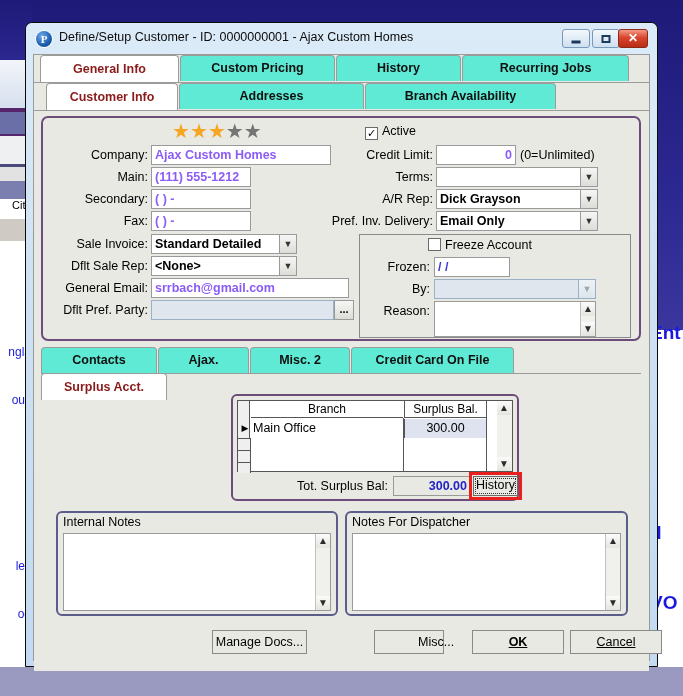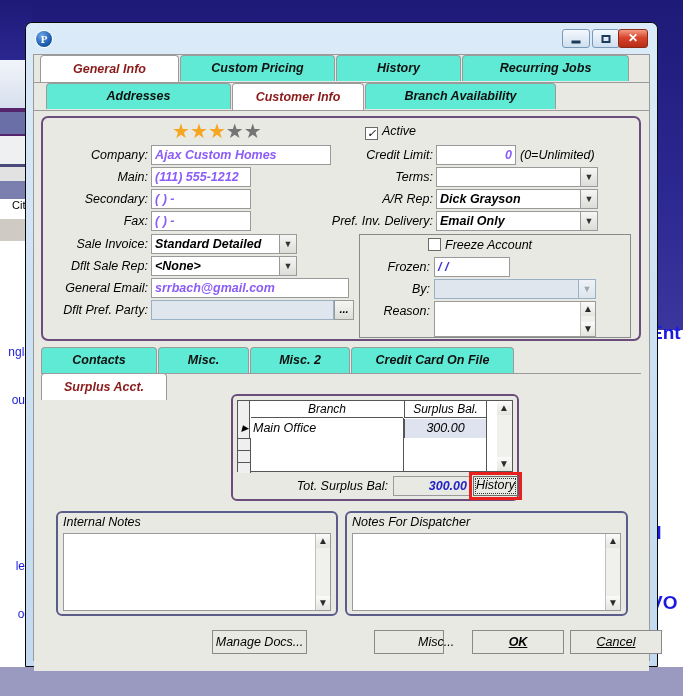--- a/index.html
+++ b/index.html
@@ -76,21 +76,21 @@
   #btn-max i { width:9px; height:8px; border:2px solid #1b3a5c; }
   #btn-close { right:2px; width:30px;
     background:linear-gradient(180deg,#f39a86,#d8452c 45%,#b82c17);
     border:1px solid #8d2a17; color:#fff; font-size:12px; font-weight:bold;
     line-height:17px; text-align:center; font-family:"Liberation Sans",sans-serif;
   }
 
   
   #client {
     position:absolute; left:7px; top:31px; right:7px; bottom:5px;
-    background:#e9e9e4; border:1px solid #9a9a9a;font-style:italic;
+    background:#e9e9e4; border:1px solid #9a9a9a;
   }
 
   
   .tabstrip { position:relative; height:27px; background:#e9e9e4; padding-left:6px; }
   .tabstrip.row2 { padding-left:12px; }
   .tab {
     position:relative; float:left; height:26px; line-height:25px;
     padding:0 10px; text-align:center;
     background:#5eead4; border:1px solid #9b9b9b; border-bottom:none;
     border-radius:4px 4px 0 0; margin-right:1px;
@@ -229,42 +229,43 @@
     <div class="bgl-row" style="top:366px;">od</div>
   </div>
 </div>
 <div id="bg-bottom-bar"></div>
 
 <div id="dialog">
  <div id="dlg-frame">
 
   <div id="titlebar">
     <div id="win-icon">P</div>
+    <div id="win-title">Define/Setup Customer - ID: 0000000001 - Ajax Custom Homes</div>
     <div class="winbtn" id="btn-min">
           <i></i>
         </div>
     <div class="winbtn" id="btn-max">
           <i></i>
         </div>
     <div class="winbtn" id="btn-close">✕</div>
   </div>
 
   <div id="client">
 
     <div class="tabstrip">
       <div class="tab active" style="width:139px;">General Info</div>
       <div class="tab" style="width:155px;">Custom Pricing</div>
       <div class="tab" style="width:125px;">History</div>
       <div class="tab" style="width:167px;">Recurring Jobs</div>
     </div>
 
     <div class="tabpane">
       <div class="tabstrip row2" style="height:27px;">
+        <div class="tab active" style="width:132px;">Customer Info</div>
         <div class="tab" style="width:185px;">Addresses</div>
-        <div class="tab active" style="width:132px;">Customer Info</div>
         <div class="tab" style="width:191px;">Branch Availability</div>
       </div>
     </div>
 
     <div class="tabpane2" style="height:561px;">
 
       <div class="group" style="left:7px; top:5px; width:600px; height:225px;">
 
         <div class="stars" style="left:129px; top:3px;">
           <span class="on">★</span><span class="on">★</span><span class="on">★</span><span class="off">★</span><span class="off">★</span>
@@ -340,21 +341,21 @@
             <div class="vscroll">
               <div class="ar up">▲</div>
               <div class="ar dn">▼</div>
             </div>
           </div>
         </div>
       </div>
 
       <div style="position:absolute; left:7px; top:236px; width:600px; height:27px;">
         <div class="tab" style="width:116px;">Contacts</div>
-        <div class="tab" style="width:91px;">Misc.</div>
+        <div class="tab" style="width:91px;">Ajax.</div>
         <div class="tab" style="width:100px;">Misc. 2</div>
         <div class="tab" style="width:163px;">Credit Card On File</div>
         <div class="tab active" style="width:126px;">Surplus Acct.</div>
       </div>
 
       <div style="position:absolute; left:7px; top:262px; width:600px; height:137px; border-top:1px solid #9b9b9b; background:#e9e9e4;">
         <div id="gridwrap" style="left:190px; top:20px; width:288px; height:107px;">
           <div id="grid" style="top:4px; height:72px;">
             <div class="gcol-ind"></div>
             <div class="ghdr" style="left:13px; width:152px;">Branch</div>

